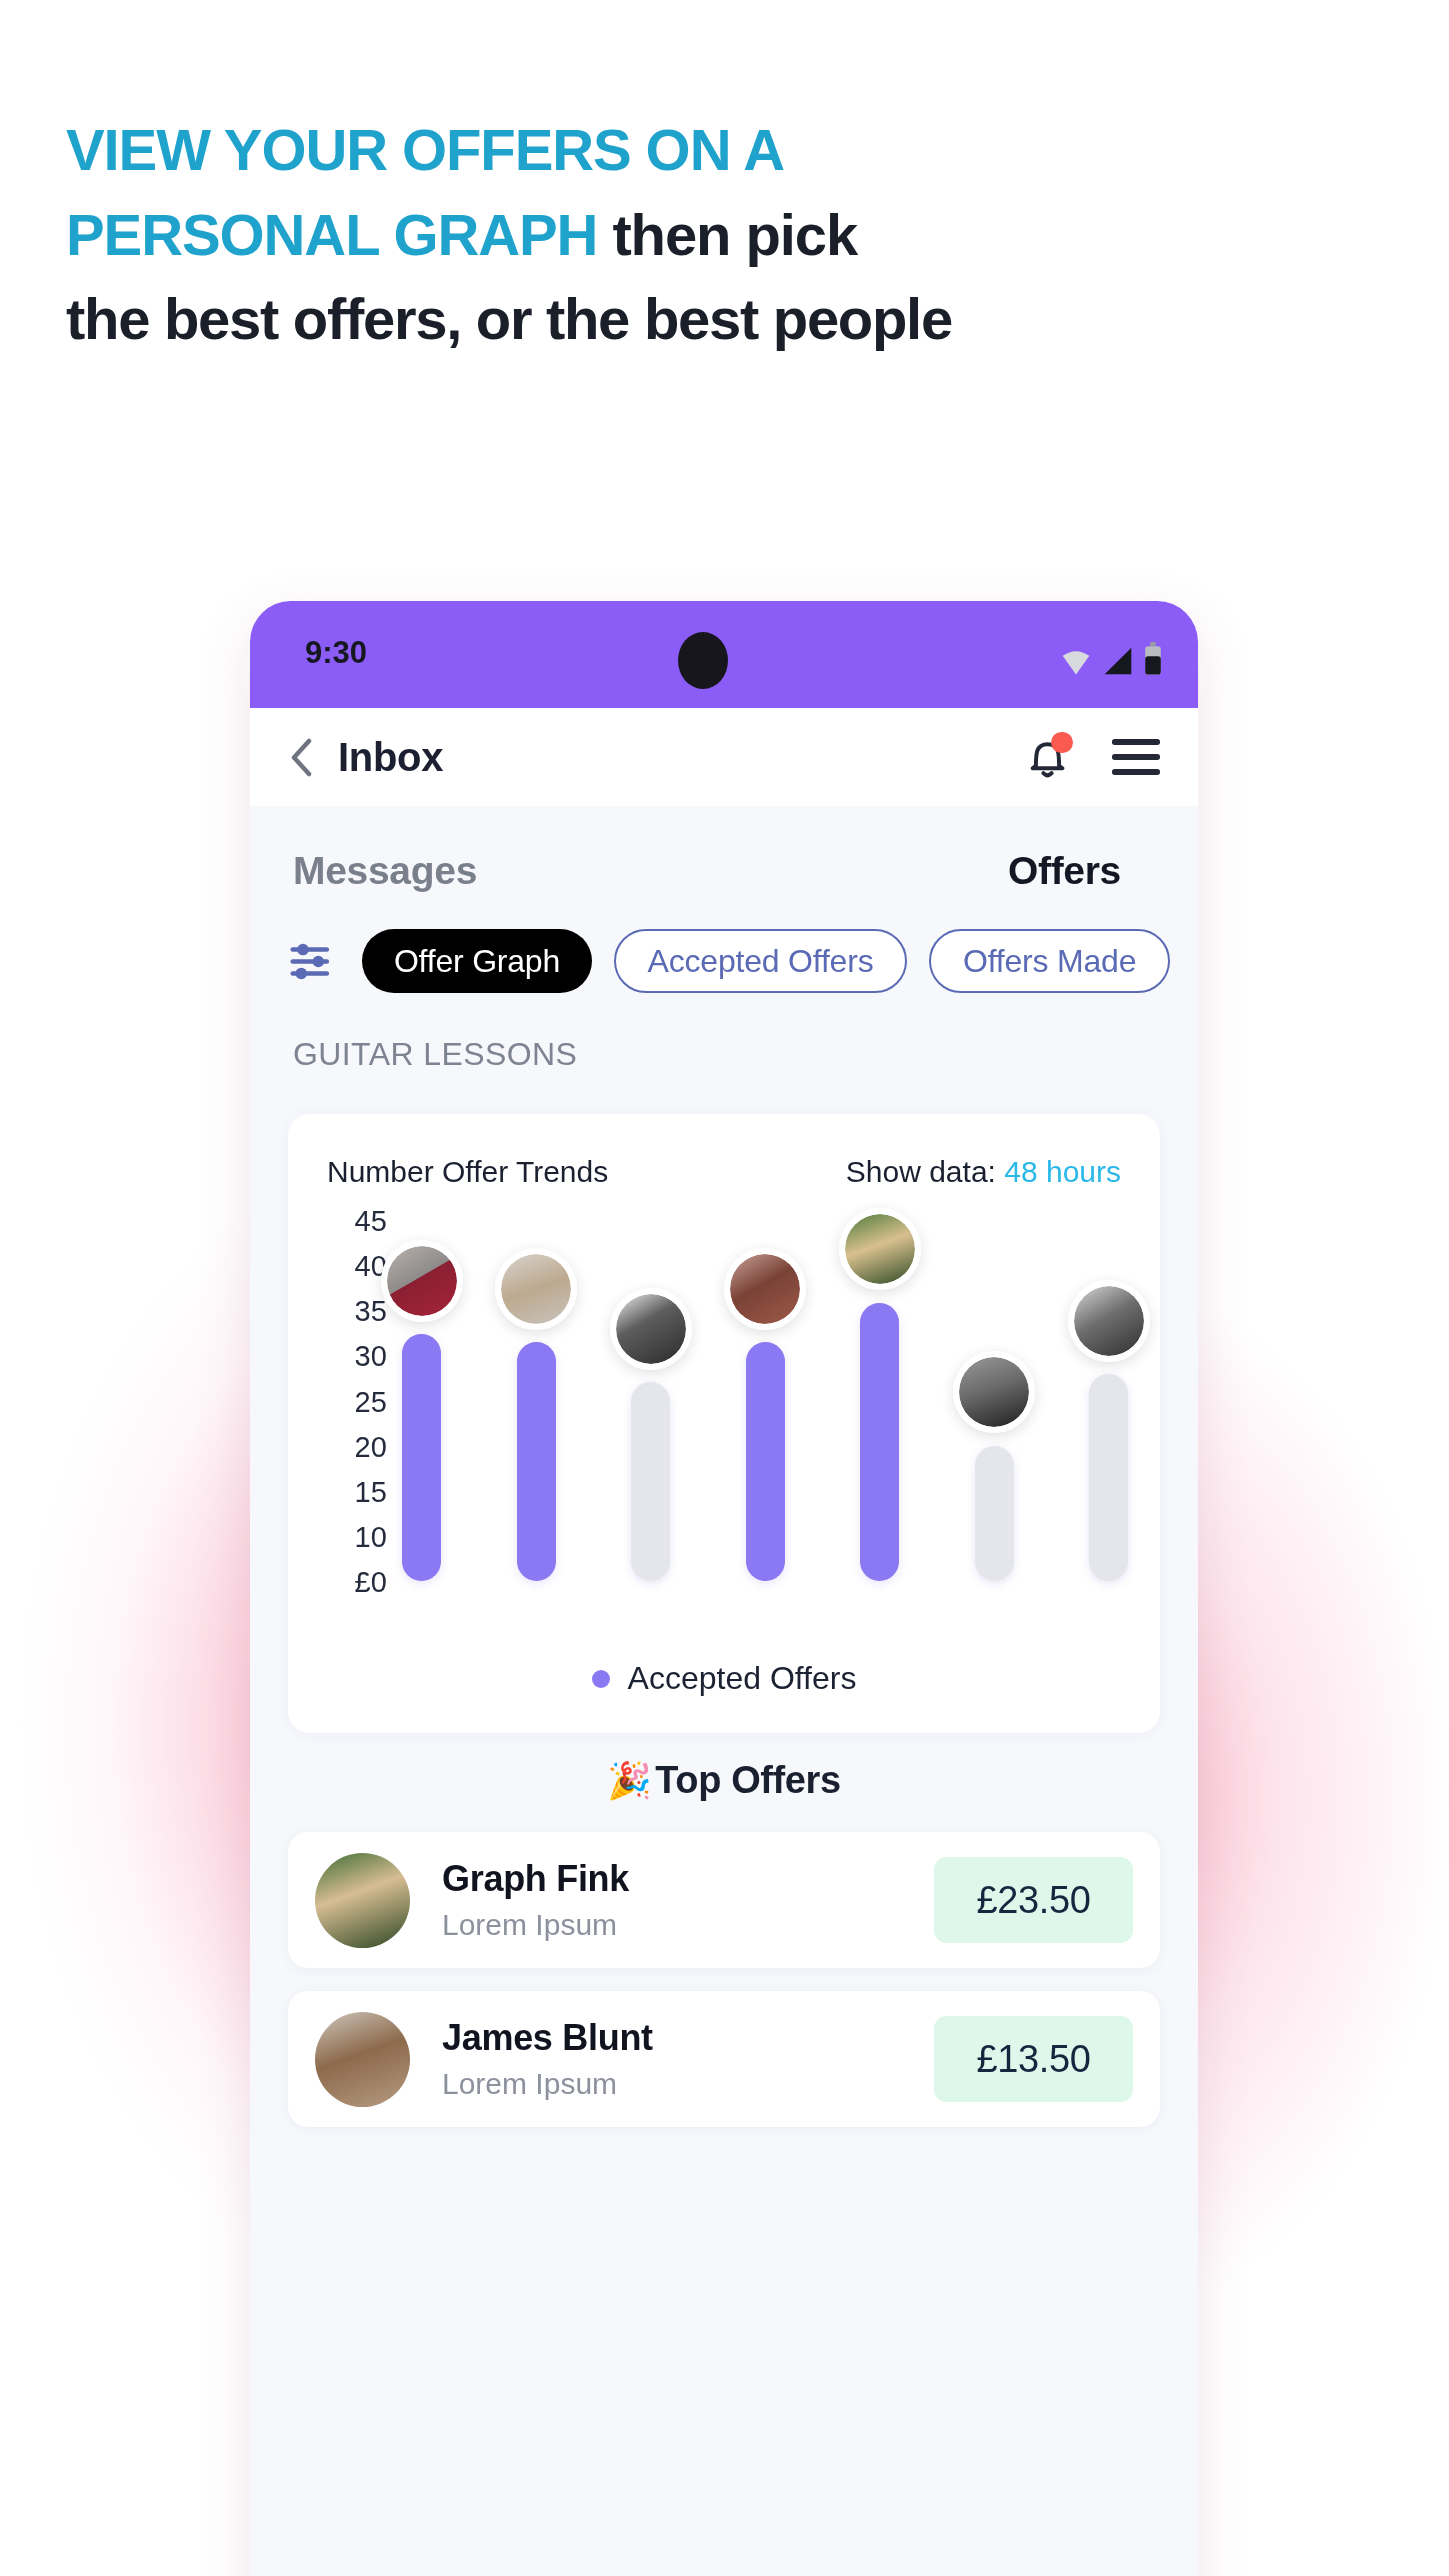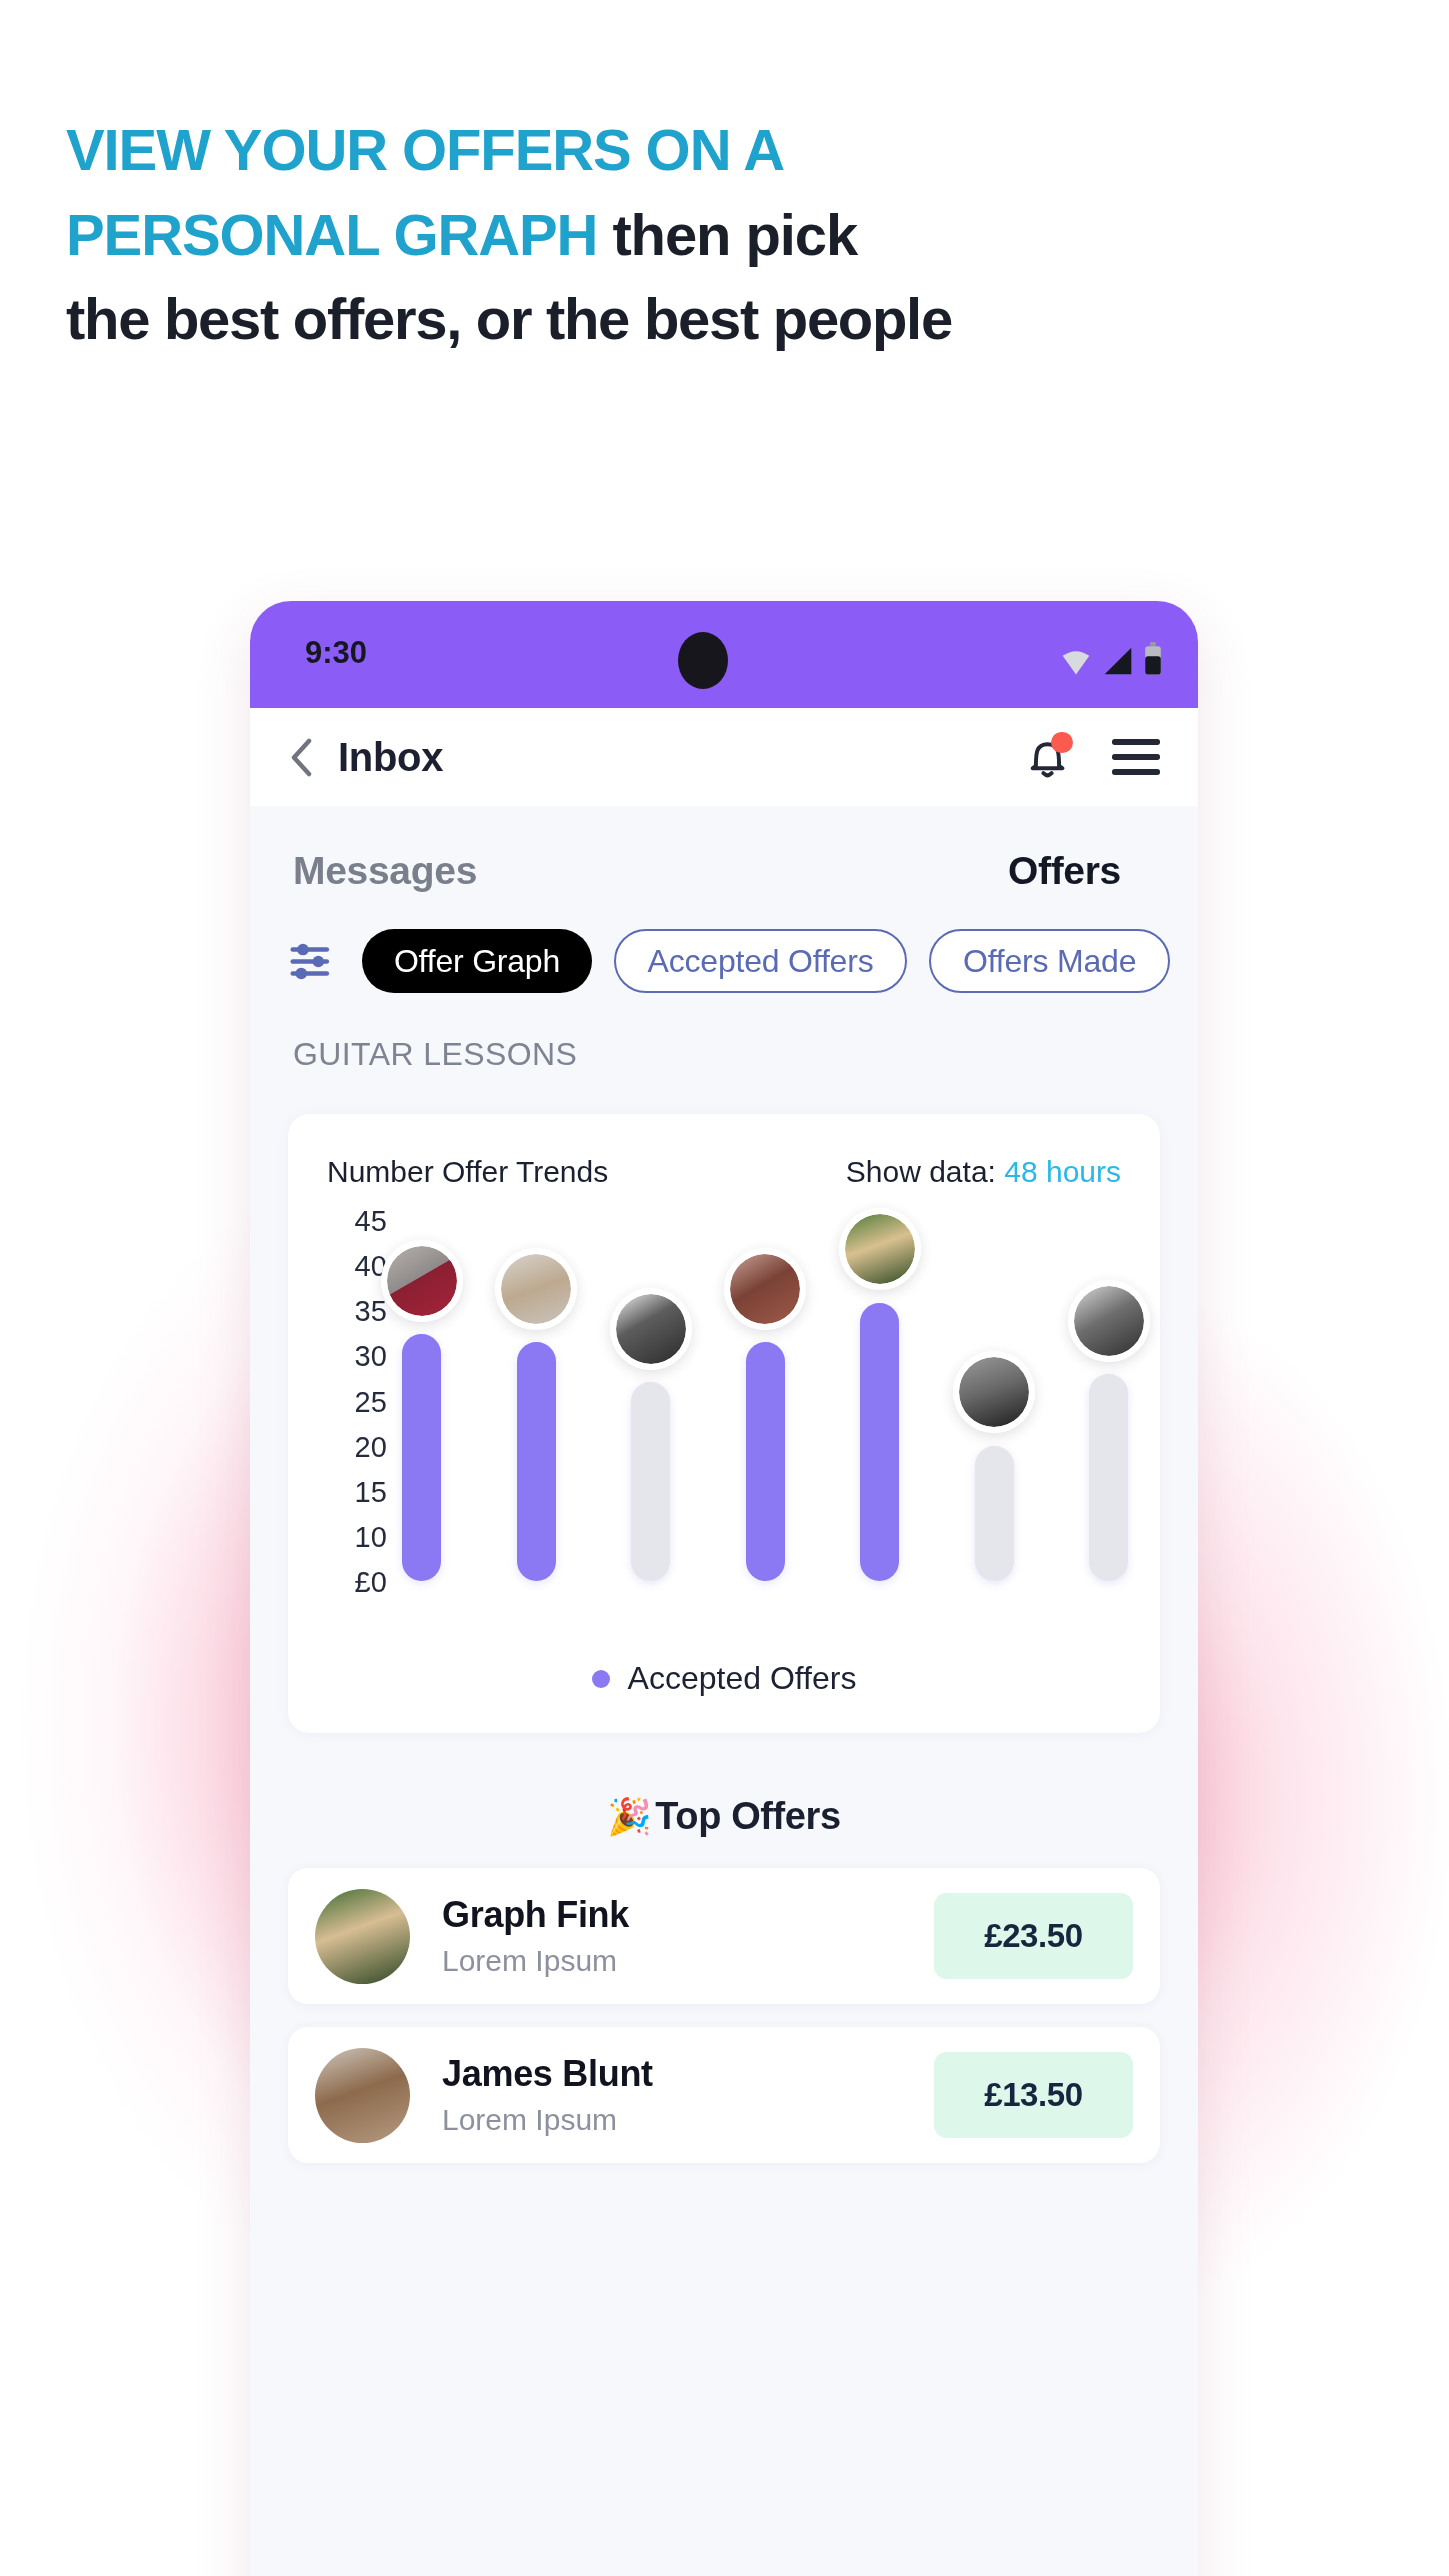--- a/index.html
+++ b/index.html
@@ -149,42 +149,42 @@
 
   .legend{
     position:absolute; left:0; right:0; bottom:36px;
     display:flex; align-items:center; justify-content:center; gap:18px;
     font-size:32px; color:#1d2233;
   }
   .legend-dot{ width:18px;height:18px; border-radius:50%; background:#8b79f3; }
 
   
   .top-offers-head{
-    text-align:center; margin-top:62px; font-size:38px; font-weight:bold; color:#1b2030;
+    text-align:center; margin-top:26px; font-size:38px; font-weight:bold; color:#1b2030;
     letter-spacing:-0.4px;
   }
   .top-offers-head .party{ font-size:36px; margin-right:3.6px; }
 
   .offer-list{ padding:30px 38px 0 38px; display:flex; flex-direction:column; gap:23px; }
   .offer-row{
     background:#ffffff; border-radius:19.7px; height:136px;
     display:flex; align-items:center; padding:0 27px;
     box-shadow:0 1.8px 10.7px rgba(60,70,110,0.06);
   }
   .offer-av{
     width:95px;height:95px; border-radius:50%; overflow:hidden; flex:0 0 auto;
   }
   .offer-txt{ margin-left:32px; }
   .offer-name{ font-size:36px; font-weight:bold; color:#11141f; letter-spacing:-0.3px;}
   .offer-sub{ font-size:30px; color:#8d919e; margin-top:7.2px; }
   .offer-price{
     margin-left:auto; background:#ddf7ea; color:#16263f;
     border-radius:12.5px; height:86px; min-width:199px;
     display:flex; align-items:center; justify-content:center;
-    font-size:33px; font-weight:bold; letter-spacing:-0.4px;
+    font-size:38px; font-weight:normal; letter-spacing:-0.4px;
   }
 </style>
 </head>
 <body>
 
 <div class="bg-white-top"></div>
 <div class="bg-glow"></div>
 
 <div class="headline">
   <span class="l1 hl-accent">VIEW YOUR OFFERS ON A</span>

